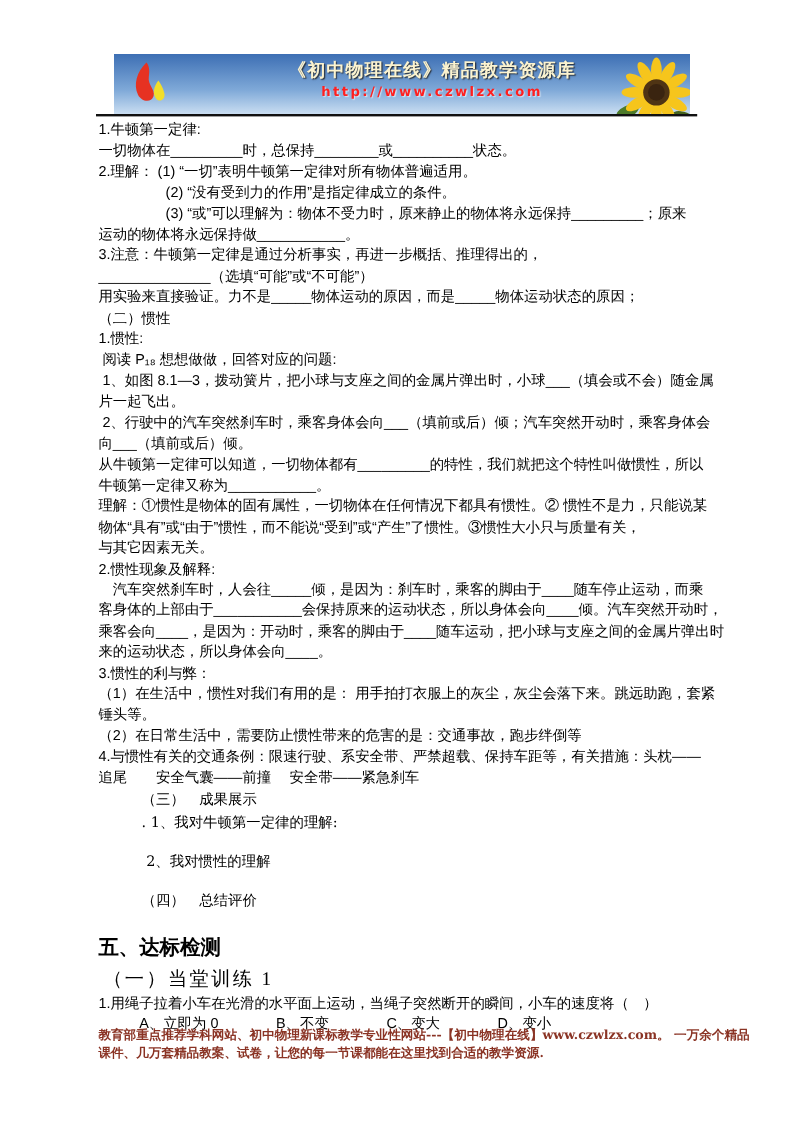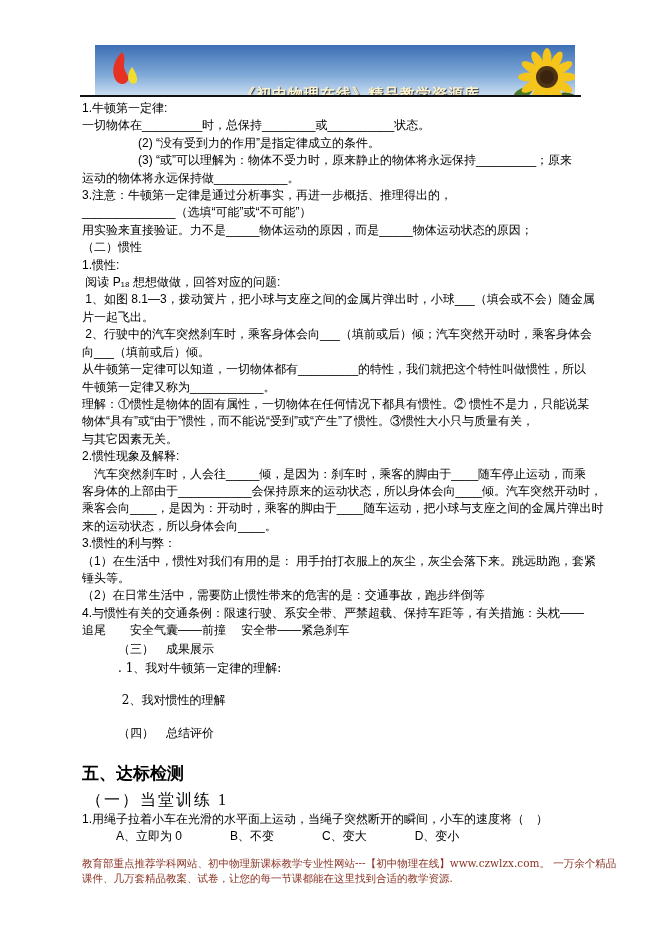--- a/index.html
+++ b/index.html
@@ -30,38 +30,38 @@
   .line.kai     { line-height:19px; font-family:"DejaVu Serif", serif;margin-left:36px; }
   .line.blank   { height:13.5px; }
   .line.heading { font-size:17px; font-weight:bold; line-height:22px; padding:2px 0 4px 0;
                   font-family:"DejaVu Sans", sans-serif;margin-top:17px; }
   .line.sub     { font-size:16px; line-height:18px; letter-spacing:2px; padding:3px 0 2px 4px;
                   font-family:Liberation Serif, serif; }
   .line.options { line-height:17.4px; padding-left:10px; }
 
   
   .footer { position:absolute; left:82px; top:856px; width:510px;
-            font-family:"DejaVu Serif", serif; font-weight:normal; font-size:10.5px;
+            font-family:"DejaVu Serif", serif; font-weight:bold; font-size:10.5px;
             line-height:15px; }
   .footer p { white-space:pre; }
 </style>
 </head>
 <body>
 
 <div class="page">
 
   <div class="banner" id="banner" style="background: linear-gradient(rgb(61, 111, 180) 0%, rgb(127, 169, 216) 60%, rgb(202, 222, 242) 100%);">
     <span class="logo-wrap">
       <svg width="36" height="40" viewBox="0 0 36 40">
         <path id="logo-red" d="M15 2 C7 10 4 20 8 29 C11 35 19 36 21 30 C22.5 24.5 16 21 17 14 C18 8 17 4 15 2 Z" fill="#e63222"></path>
         <path id="logo-yellow" d="M25 17 C21 22 20 28 23 32 C26 36 31 33 30 28 C29 23 27 20 25 17 Z" fill="#f2de2a"></path>
       </svg>
     </span>
     <div class="banner-text">
-      <div class="banner-title" id="banner-title" style="color: rgb(251, 243, 207); margin-top: 36px;">《初中物理在线》精品教学资源库</div>
+      <div class="banner-title" id="banner-title" style="color: rgb(251, 243, 207);">《初中物理在线》精品教学资源库</div>
       <div class="banner-url" id="banner-url" style="color: rgb(255, 31, 31);">http://www.czwlzx.com</div>
     </div>
     <span class="sunflower-wrap">
       <svg width="84" height="58" viewBox="0 0 84 58">
         <ellipse cx="32" cy="50" rx="10" ry="5" fill="#4c7a2a" transform="rotate(-25 32 50)"></ellipse>
         <ellipse cx="78" cy="54" rx="9" ry="4" fill="#44641f" transform="rotate(15 78 54)"></ellipse>
         <g id="petals">
           <ellipse cx="56" cy="16" rx="4.5" ry="11" fill="#f6c51c"></ellipse>
           <ellipse cx="56" cy="16" rx="4.5" ry="11" transform="rotate(30 56 34)" fill="#f6c51c"></ellipse>
           <ellipse cx="56" cy="16" rx="4.5" ry="11" transform="rotate(60 56 34)" fill="#f6c51c"></ellipse>
@@ -79,20 +79,21 @@
         <circle cx="56" cy="34" r="7" fill="#3a2410"></circle>
       </svg>
     </span>
   </div>
 
   <div class="divider"></div>
 
   <div class="doc" id="doc-body">
       <p class="line body">1.牛顿第一定律:</p>
       <p class="line body">一切物体在_________时，总保持________或__________状态。</p>
+      <p class="line body">2.理解： (1) “一切”表明牛顿第一定律对所有物体普遍适用。</p>
       <p class="line indent2">(2) “没有受到力的作用”是指定律成立的条件。</p>
       <p class="line indent2">(3) “或”可以理解为：物体不受力时，原来静止的物体将永远保持_________；原来</p>
       <p class="line body">运动的物体将永远保持做___________。</p>
       <p class="line body">3.注意：牛顿第一定律是通过分析事实，再进一步概括、推理得出的，</p>
       <p class="line body">______________（选填“可能”或“不可能”）</p>
       <p class="line body">用实验来直接验证。力不是_____物体运动的原因，而是_____物体运动状态的原因；</p>
       <p class="line body">（二）惯性</p>
       <p class="line body">1.惯性:</p>
       <p class="line body"> 阅读 P₁₈ 想想做做，回答对应的问题:</p>
       <p class="line body"> 1、如图 8.1—3，拨动簧片，把小球与支座之间的金属片弹出时，小球___（填会或不会）随金属</p>

